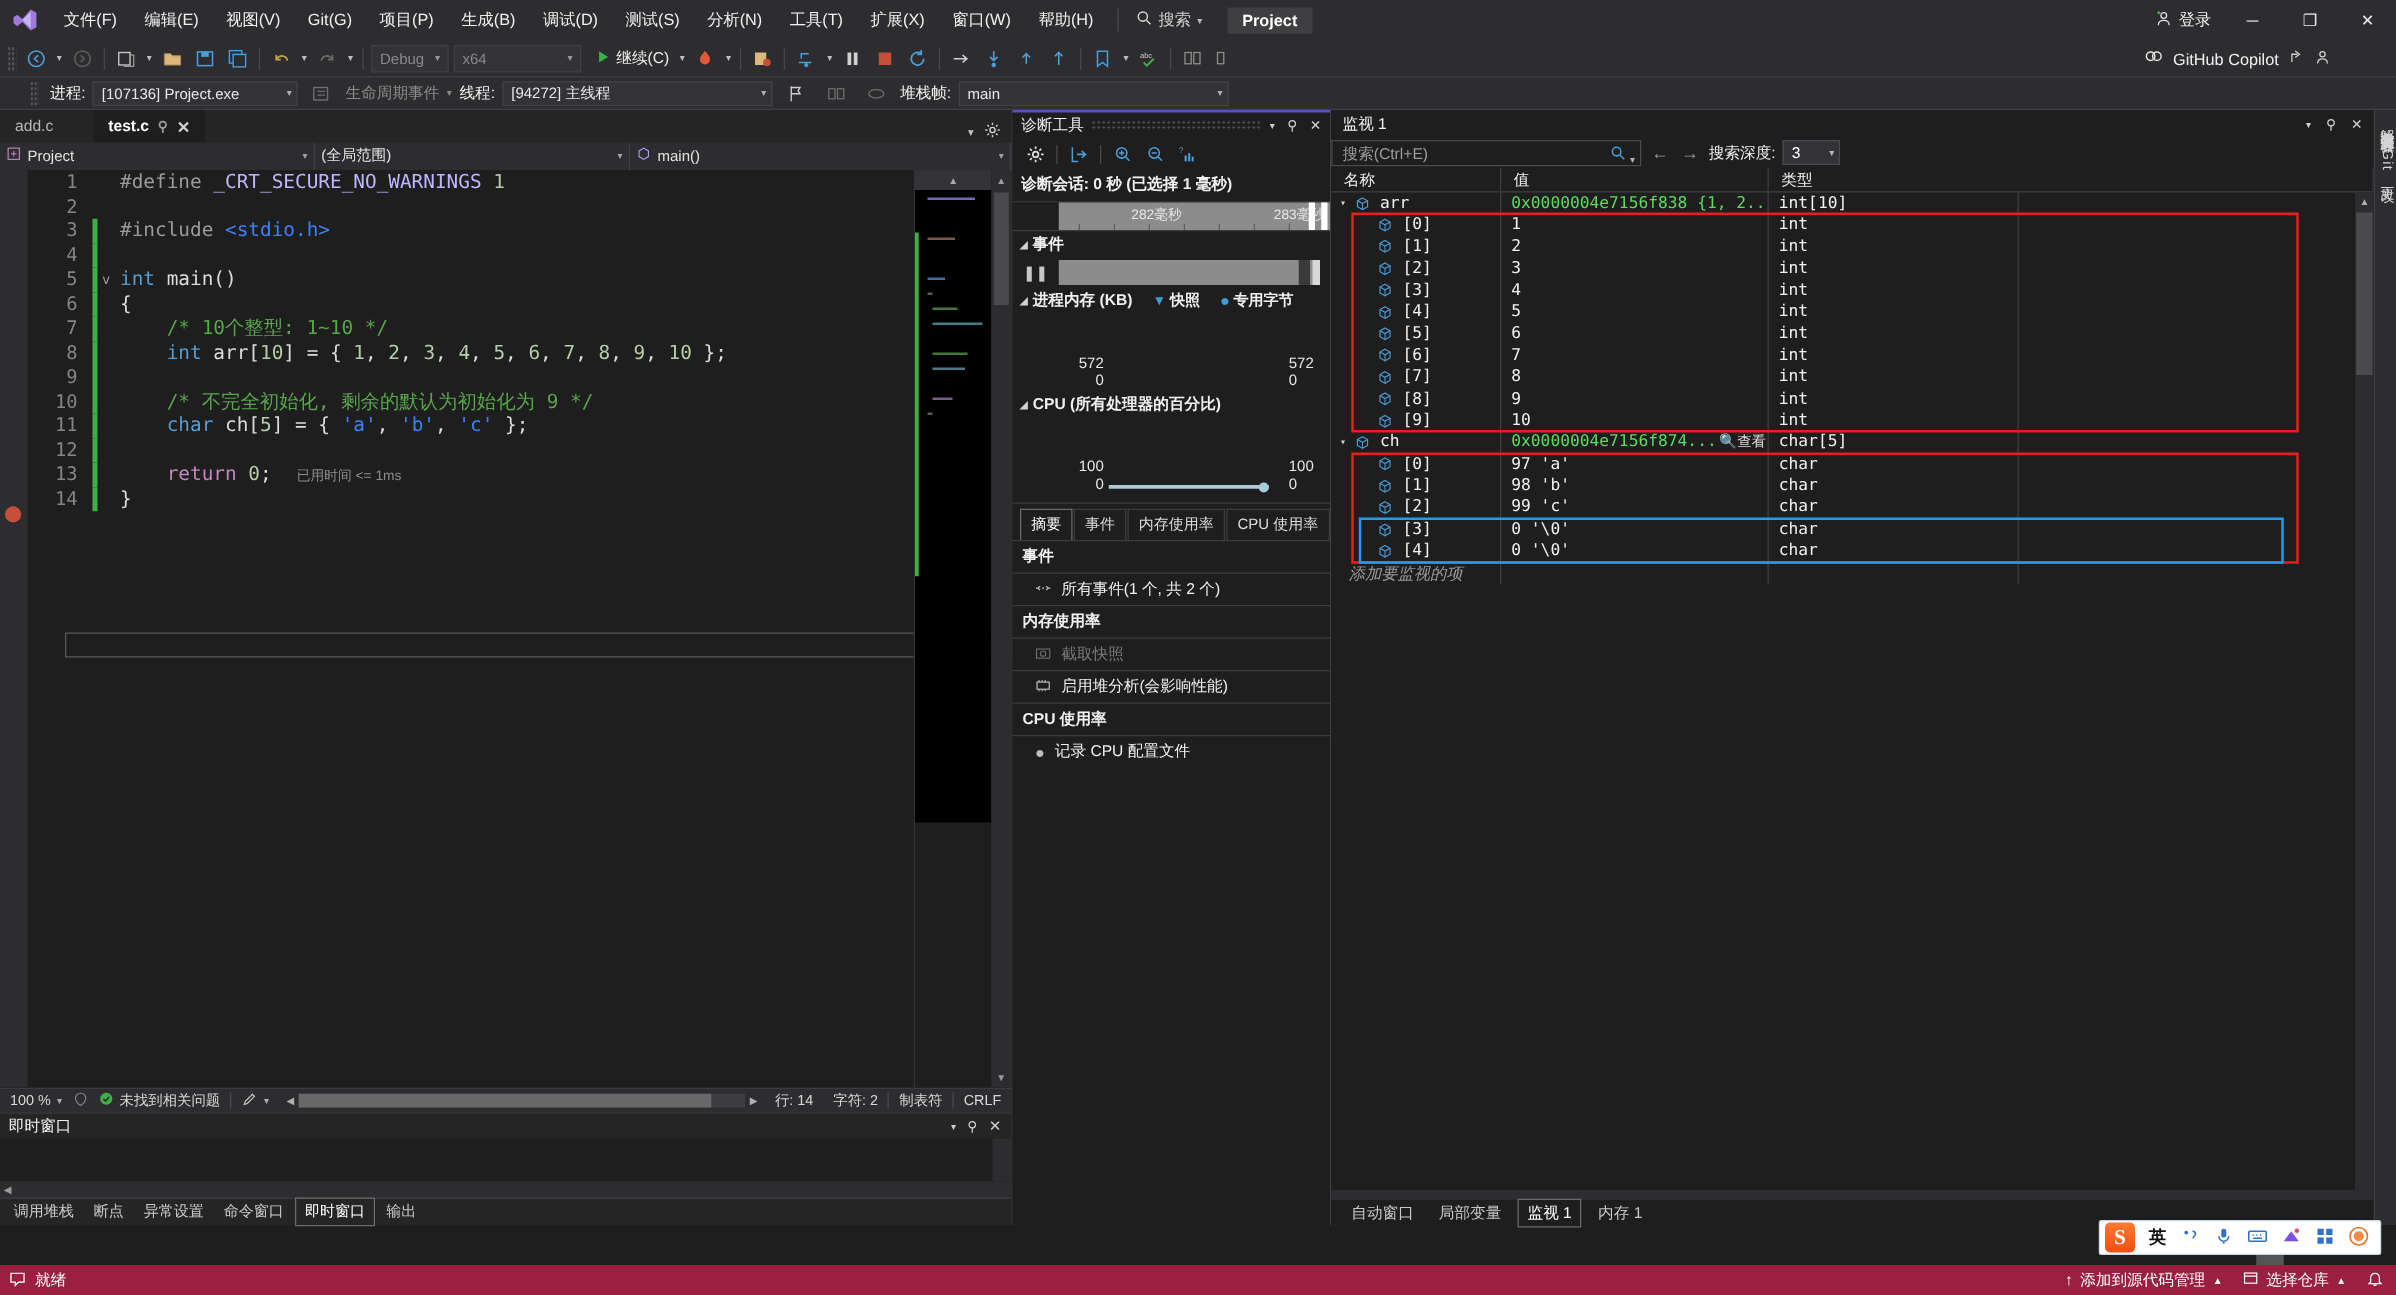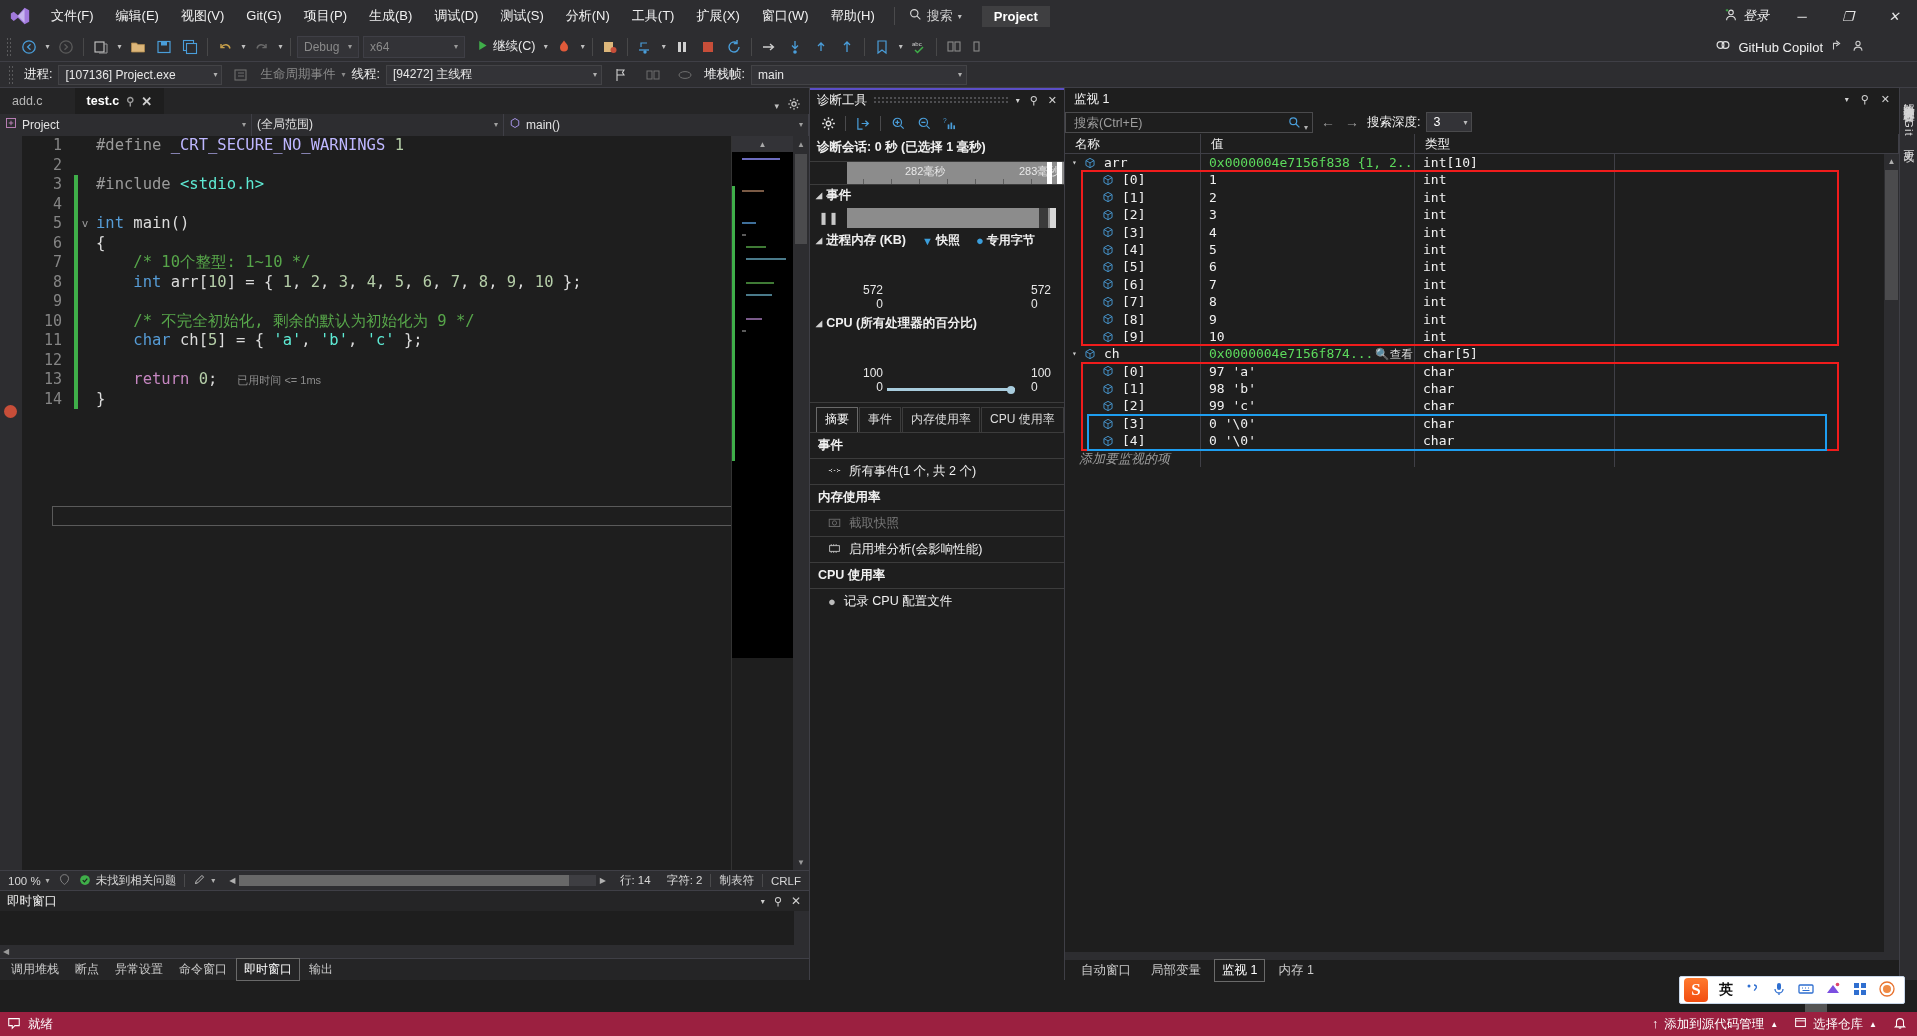--- a/index.html
+++ b/index.html
@@ -8,42 +8,42 @@
 
   
   #titlebar { height:32px; background:#2d2d30; display:flex; align-items:center; position:relative; }
   #vs-logo { width:40px; height:32px; display:flex; align-items:center; justify-content:center; }
   #vs-logo svg { width:20px; height:20px; }
   .menu-item { padding:0 11px; height:32px; line-height:32px; font-size:13px; color:#f1f1f1; cursor:default; white-space:nowrap; }
   #menu-sep { width:1px; height:18px; background:#4a4a4c; margin:0 8px; }
   #search-box { display:flex; align-items:center; gap:5px; padding:0 6px; height:24px;
      color:#d0d0d0; font-size:13px; }
   #proj-badge { margin-left:14px; background:#3f3f41; padding:3px 12px; font-size:13px; font-weight:bold; color:#fff; }
-  #tb-right { position:absolute; right:0; top:0; height:32px; display:flex; align-items:flex-start;font-style:italic; }
+  #tb-right { position:absolute; right:0; top:0; height:32px; display:flex; align-items:flex-start; }
   #signin { display:flex; align-items:center; gap:5px; font-size:13px; padding:0 10px; height:32px; }
   .wbtn { width:46px; height:32px; display:flex; align-items:center; justify-content:center; font-size:13px; color:#e6e6e6; }
 
   
   #toolbar { height:30px; background:#2d2d30; display:flex; align-items:center; padding-left:6px; position:relative; border-bottom:1px solid #3f3f46; }
   .tb-grip { width:7px; height:20px; margin-right:3px;
      background-image:radial-gradient(circle, #5a5a5c 1px, transparent 1px);
      background-size:3px 4px; }
   .tb-ico { width:26px; height:24px; display:flex; align-items:center; justify-content:center; position:relative; }
   .tb-ico svg { width:16px; height:16px; }
   .tb-caret { width:11px; height:24px; display:flex; align-items:center; justify-content:center; font-size:8px; color:#c0c0c0; }
   .tb-sep { width:1px; height:18px; background:#484849; margin:0 4px; }
   .tb-combo { height:22px; background:#333337; border:1px solid #3f3f46; color:#8a8a8a;
      font-size:12px; display:flex; align-items:center; padding:0 6px; justify-content:space-between; }
   .tb-combo .cv { flex:1; }
   .tb-combo .ca { font-size:8px; color:#9a9a9a; }
   #btn-continue { display:flex; align-items:center; gap:4px; padding:0 5px; height:24px; font-size:12.5px; color:#eaeaea; }
   #copilot { position:absolute; right:52px; top:0; height:30px; display:flex; align-items:center; gap:7px; font-size:13px; }
 
   
-  #debugbar { height:26px; background:#2d2d30; display:flex; align-items:center; gap:6px; padding-left:8px; border-bottom:1px solid #3f3f46; }
+  #debugbar { height:26px; background:#2d2d30; display:flex; align-items:center; gap:6px; padding-left:24px; border-bottom:1px solid #3f3f46; }
   .db-label { font-size:12.5px; color:#f1f1f1; white-space:nowrap; }
   .db-combo { height:20px; background:#333337; border:1px solid #434346; display:flex; align-items:center;
      padding:0 4px 0 6px; font-size:12px; color:#e8e8e8; justify-content:space-between; }
   .db-combo .ca { font-size:8px; color:#b0b0b0; margin-left:6px; }
   .db-dim { color:#8a8a8a; }
 
   
   #main { position:absolute; top:88px; left:0; right:0; bottom:56px; display:flex; }
   #leftcol { width:810px; display:flex; flex-direction:column; border-right:1px solid #3f3f46; }
 
@@ -68,21 +68,21 @@
   #bp-dot { position:absolute; left:4px; top:269px; width:13px; height:13px; border-radius:50%; background:#c74e39; }
   #code { flex:1; position:relative; font-family:"DejaVu Sans Mono", monospace; font-size:15.5px; }
   .cl { height:19.5px; line-height:19.5px; display:flex; white-space:pre; }
   .ln { width:52px; text-align:right; padding-right:12px; color:#858585; font-size:15px; }
   .fold { width:14px; text-align:center; color:#9a9a9a; font-size:11px; }
   .chbar { width:4px; }
   .chbar.mod { background:#3fae49; }
   .ctext { padding-left:4px; }
   .kw  { color:#569cd6; }
   .kw2 { color:#c586c0; }
-  .str { color:#5eead4; }
+  .str { color:#3b82f6; }
   .com { color:#57a64a; }
   .num { color:#b5cea8; }
   .pre { color:#9b9b9b; }
   .mac { color:#beb7ff; }
   .id  { color:#dcdcdc; }
   .elapsed { color:#8d8d8d; font-size:11px; font-family:"Liberation Sans",sans-serif; margin-left:20px; }
   #curline { position:absolute; left:52px; right:0; top:370px; height:20px; border:1px solid #5a5a5a; pointer-events:none; }
   #codescroll { width:16px; background:#2d2d30; position:relative; }
   #cs-up,#cs-dn { position:absolute; left:0; width:16px; height:16px; display:flex; align-items:center; justify-content:center; color:#9a9a9a; font-size:8px; }
   #cs-up { top:0; } #cs-dn { bottom:0; }

